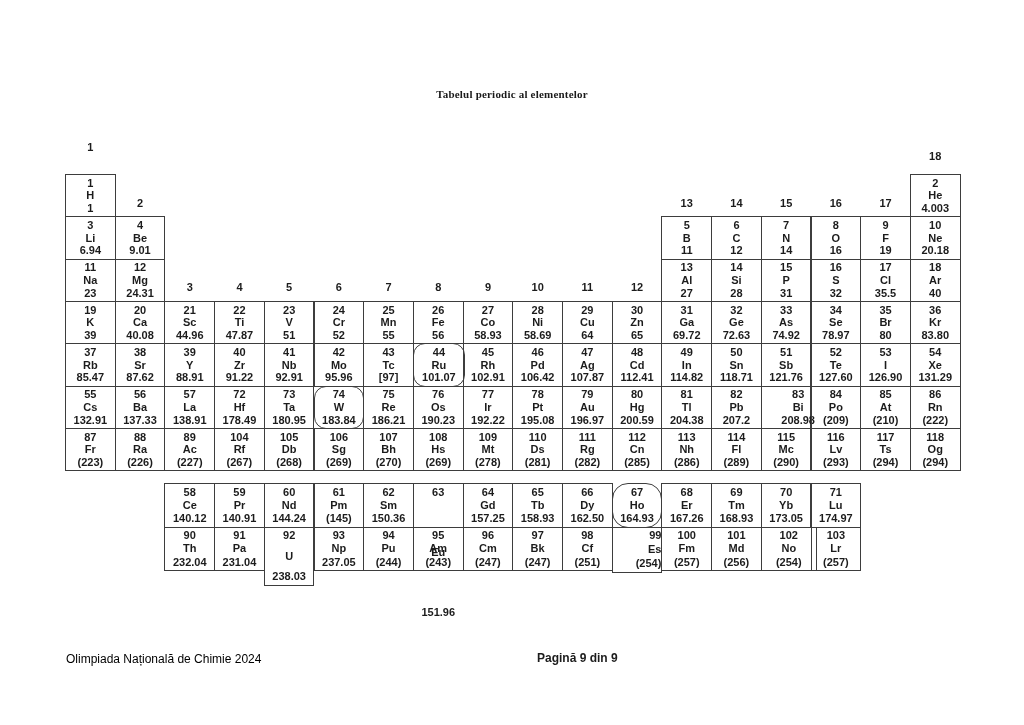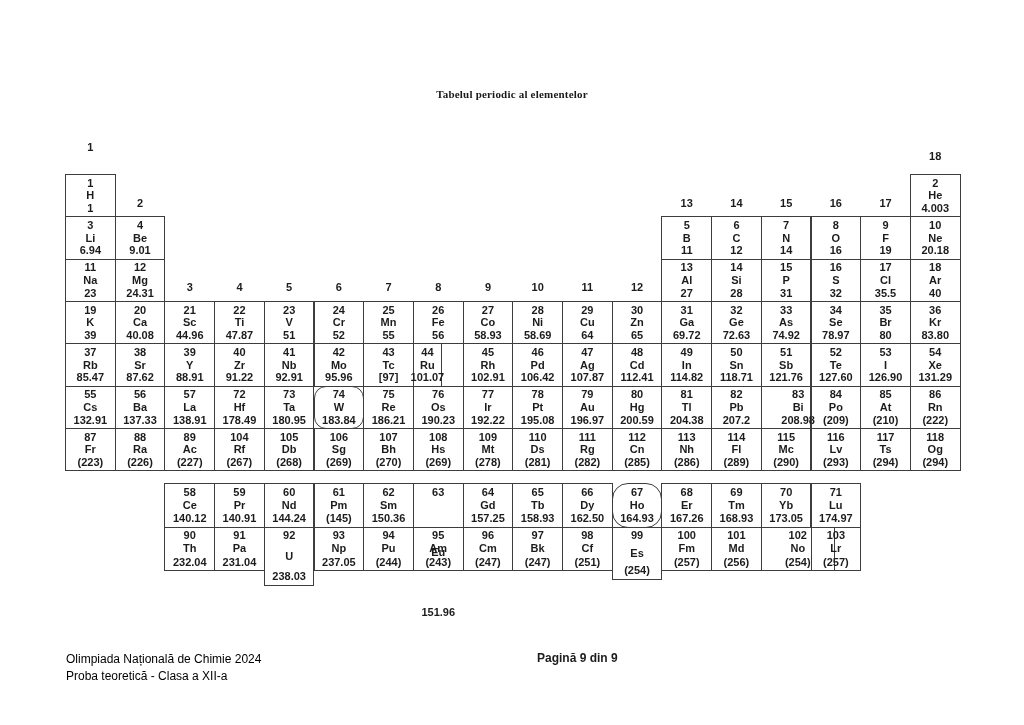--- a/index.html
+++ b/index.html
@@ -253,21 +253,21 @@
       <div class="cell" style="left: 248.5px; top: 169.4px; width: 50.7px; height: 43.35px;">
         <span>42</span>
         <span>Mo</span>
         <span>95.96</span>
       </div>
       <div class="cell" style="left: 298.2px; top: 169.4px; width: 50.7px; height: 43.35px;">
         <span>43</span>
         <span>Tc</span>
         <span>[97]</span>
       </div>
-      <div class="cell" style="left: 347.9px; top: 169.4px; width: 29px; height: 43.35px;">
+      <div class="cell" style="left: 347.9px; top: 169.4px; width: 52px; height: 43.35px; border-radius: 12px;">
         <span>44</span>
         <span>Ru</span>
         <span>101.07</span>
       </div>
       <div class="cell" style="left: 397.6px; top: 169.4px; width: 50.7px; height: 43.35px;">
         <span>45</span>
         <span>Rh</span>
         <span>102.91</span>
       </div>
       <div class="cell" style="left: 447.3px; top: 169.4px; width: 50.7px; height: 43.35px;">
@@ -603,36 +603,36 @@
       <div class="cell" style="left: 447.3px; top: 352.6px; width: 50.7px; height: 44.6px;">
         <span>97</span>
         <span>Bk</span>
         <span>(247)</span>
       </div>
       <div class="cell" style="left: 497px; top: 352.6px; width: 50.7px; height: 44.6px;">
         <span>98</span>
         <span>Cf</span>
         <span>(251)</span>
       </div>
-      <div class="cell" style="left: 546.7px; top: 352.6px; width: 50.7px; height: 53px;">
+      <div class="cell" style="left: 546.7px; top: 352.6px; width: 50.7px; height: 46px; align-items: flex-end;">
         <span>99</span>
         <span>Es</span>
         <span>(254)</span>
       </div>
       <div class="cell" style="left: 596.4px; top: 352.6px; width: 50.7px; height: 44.6px;">
         <span>100</span>
         <span>Fm</span>
         <span>(257)</span>
       </div>
       <div class="cell" style="left: 646.1px; top: 352.6px; width: 50.7px; height: 44.6px;">
         <span>101</span>
         <span>Md</span>
         <span>(256)</span>
       </div>
-      <div class="cell" style="left: 695.8px; top: 352.6px; width: 74px; height: 44.6px;">
+      <div class="cell" style="left: 695.8px; top: 352.6px; width: 56px; height: 44.6px;">
         <span>102</span>
         <span>No</span>
         <span>(254)</span>
       </div>
       <div class="cell" style="left: 745.5px; top: 352.6px; width: 50.7px; height: 44.6px;">
         <span>103</span>
         <span>Lr</span>
         <span>(257)</span>
       </div>
       <div class="glabel outer" style="left: 0px; width: 50.7px; top: -33px; height: 13px;">1</div>
@@ -650,16 +650,15 @@
       <div class="glabel" style="left: 596.4px; width: 50.7px; top: 0px; height: 43.35px;">13</div>
       <div class="glabel" style="left: 646.1px; width: 50.7px; top: 0px; height: 43.35px;">14</div>
       <div class="glabel" style="left: 695.8px; width: 50.7px; top: 0px; height: 43.35px;">15</div>
       <div class="glabel" style="left: 745.5px; width: 50.7px; top: 0px; height: 43.35px;">16</div>
       <div class="glabel" style="left: 795.2px; width: 50.7px; top: 0px; height: 43.35px;">17</div>
       <div class="glabel outer" style="left: 844.9px; width: 50.7px; top: -24px; height: 13px;">18</div>
     </div>
 
   <div class="footer-left">
     <div>Olimpiada Națională de Chimie 2024</div>
-    <div>Proba teoretică - Clasa a XII-a</div>
   </div>
   <div class="footer-page">Pagină 9 din 9</div>
 </div>
 
 </body></html>

